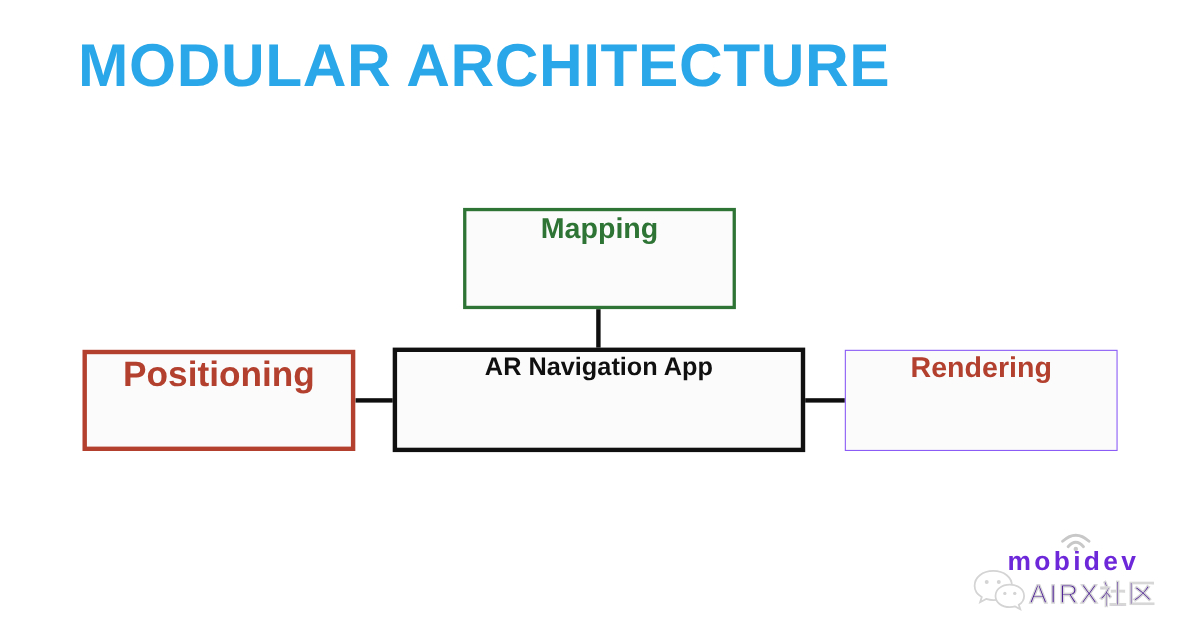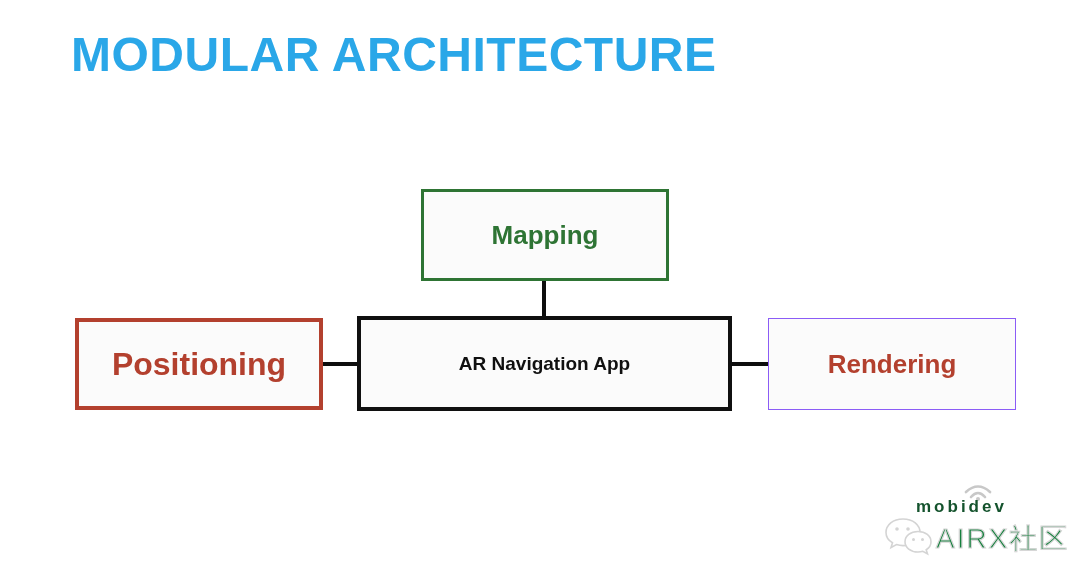--- a/index.html
+++ b/index.html
@@ -7,45 +7,45 @@
   body {
     position: relative;
     width: 1080px; height: 580px;
     background: #ffffff;
     font-family: "Liberation Sans", sans-serif;
     overflow: hidden;
   }
   .page-title {
     position: absolute;
     left: 71px; top: 27px;
-    font-size: 48px;
+    font-size: 55px;
     font-weight: bold;
     letter-spacing: 0.5px;
     color: #2AA7E8;
   }
   .node {
     position: absolute;
     display: flex;
-    align-items: center;
+    align-items: flex-start;
     justify-content: center;
     background: #FBFBFB;
     font-weight: bold;
     text-align: center;
   }
   .node-mapping {
     left: 421px; top: 189px; width: 248px; height: 92px;
     border: 3px solid #2E7434;
     color: #2E7434;
     font-size: 26px;
   }
   .node-app {
     left: 357px; top: 316px; width: 375px; height: 95px;
     border: 4px solid #101010;
     color: #101010;
-    font-size: 19px;
+    font-size: 23px;
   }
   .node-positioning {
     left: 75px; top: 318px; width: 248px; height: 92px;
     border: 4px solid #B3402E;
     color: #B3402E;
     font-size: 32px;
   }
   .node-rendering {
     left: 768px; top: 318px; width: 248px; height: 92px;
     border: 1px solid #8b5cf6;
@@ -54,31 +54,31 @@
   }
   .connector { position: absolute; background: #0E0E0E; }
   .conn-v     { left: 542px; top: 281px; width: 4px;  height: 36px; }
   .conn-left  { left: 323px; top: 362px; width: 35px; height: 4px; }
   .conn-right { left: 731px; top: 362px; width: 38px; height: 4px; }
 
   
   .wifi-icon { position: absolute; left: 956px; top: 484px; }
   .wm-brand {
     position: absolute; left: 916px; top: 497px;
-    font-size: 17px; font-weight: bold; letter-spacing: 3px;
-    color: #14532d;
+    font-size: 24px; font-weight: bold; letter-spacing: 3px;
+    color: #6d28d9;
   }
   .wm-row {
     position: absolute; left: 882px; top: 514px;
     display: flex; align-items: center; gap: 4px;
   }
   .wm-community {
-    font-size: 28px;
+    font-size: 24px;
     letter-spacing: 2px;
-    color: #15803d;
+    color: #4c1d95;
     -webkit-text-stroke: 1.2px #D7D7D7;
     text-shadow: 0 0 1px #DEDEDE;
   }
 </style>
 </head>
 <body>
 
 <div class="page-title">MODULAR ARCHITECTURE</div>
 
 <div class="connector conn-v"></div>

